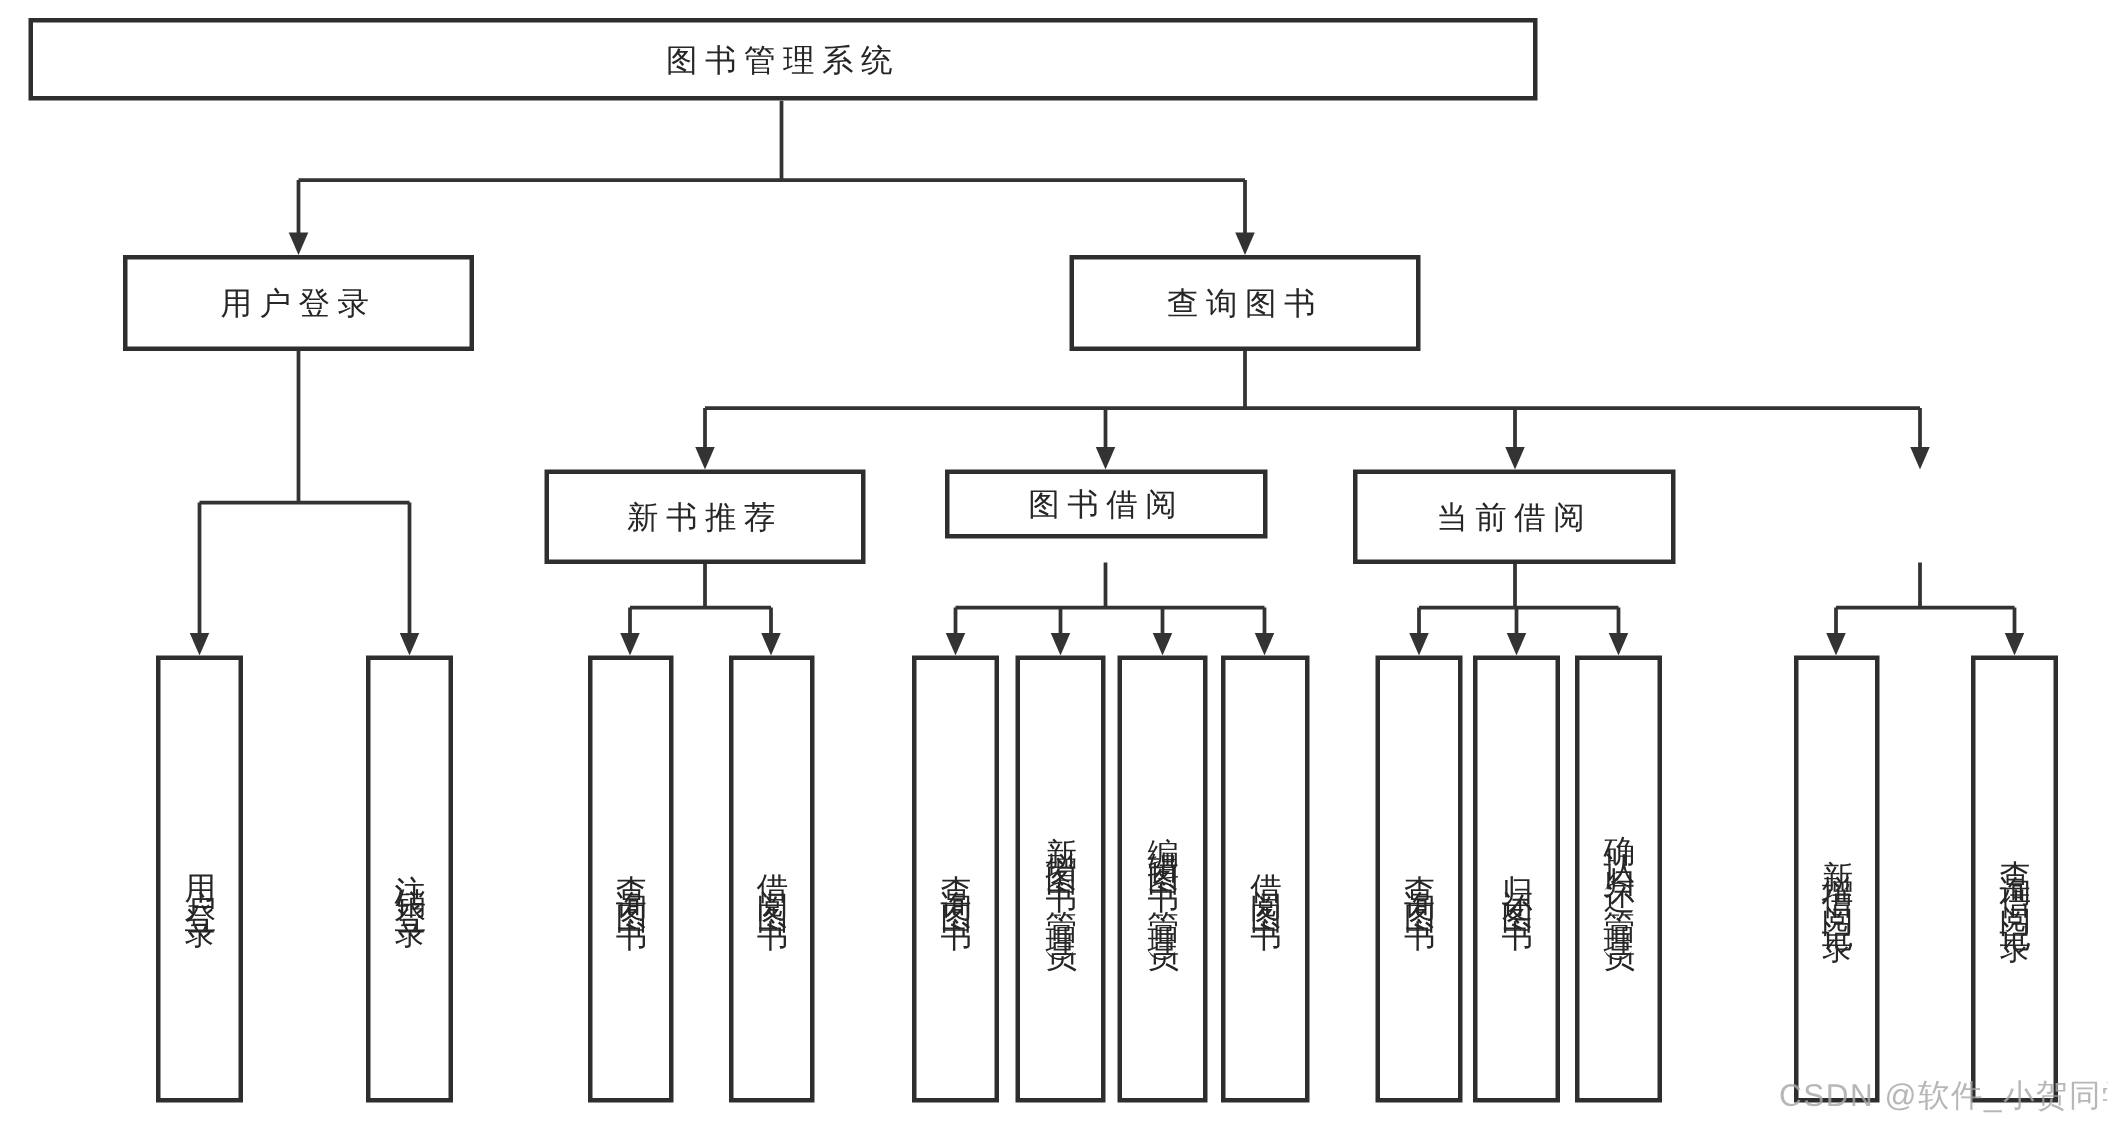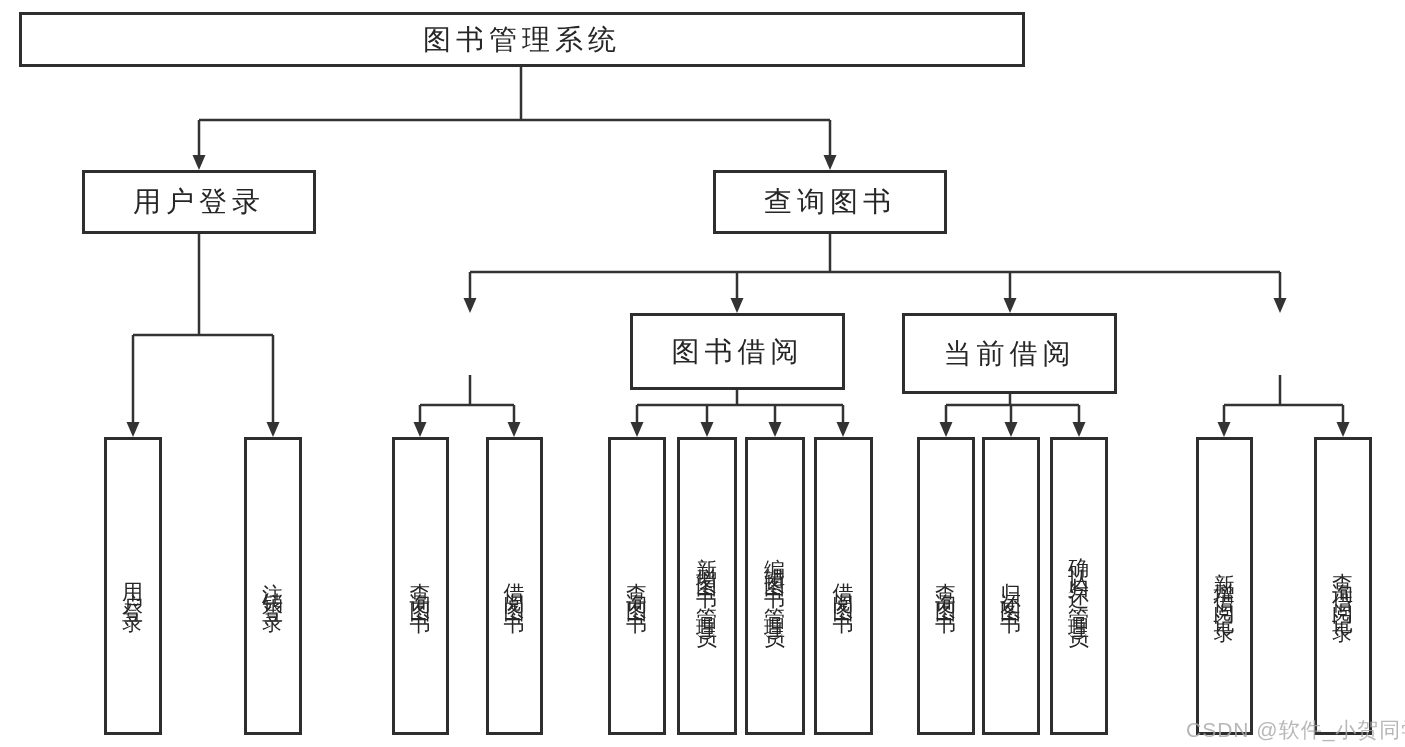--- a/index.html
+++ b/index.html
@@ -15,21 +15,21 @@
   }
   svg.connectors{position:absolute;left:0;top:0;z-index:0;}
   svg.connectors path{stroke:var(--line);stroke-width:2.5;fill:none;}
   svg.connectors polygon{fill:var(--line);stroke:none;}
   .box{
     position:absolute;box-sizing:border-box;background:#ffffff;
     border:3px solid var(--border);
     display:flex;align-items:center;justify-content:center;
     z-index:1;
   }
-  .hbox span{font-size:28px;letter-spacing:5px;white-space:nowrap;}
+  .hbox span{font-size:21px;letter-spacing:5px;white-space:nowrap;}
   .vbox{top:437px;height:298px;}
   .vtext{
     writing-mode:vertical-rl;text-orientation:mixed;
     font-size:21px;letter-spacing:10px;line-height:1.1;white-space:nowrap;
   }
   .watermark{
     position:absolute;left:1186px;top:716px;z-index:3;
     font-size:21px;letter-spacing:1px;color:var(--watermark);opacity:.82;
     white-space:nowrap;
   }
@@ -80,24 +80,27 @@
     <span>图书管理系统</span>
   </div>
 
   <div class="box hbox" style="left:82px;top:170px;width:234px;height:64px">
     <span>用户登录</span>
   </div>
   <div class="box hbox" style="left:713px;top:170px;width:234px;height:64px">
     <span>查询图书</span>
   </div>
 
-  <div class="box hbox" style="left:630px;top:313px;width:215px;height:77px">
+  <div class="box hbox" style="left:363px;top:313px;width:214px;height:63px">
+    <span>新书推荐</span>
+  </div>
+  <div class="box hbox" style="left:630px;top:313px;width:215px;height:46px">
     <span>图书借阅</span>
   </div>
-  <div class="box hbox" style="left:902px;top:313px;width:215px;height:81px">
+  <div class="box hbox" style="left:902px;top:313px;width:215px;height:63px">
     <span>当前借阅</span>
   </div>
 
   <div class="box vbox" style="left:104px;width:58px">
     <span class="vtext">用户登录</span>
   </div>
   <div class="box vbox" style="left:244px;width:58px">
     <span class="vtext">注销登录</span>
   </div>
 

